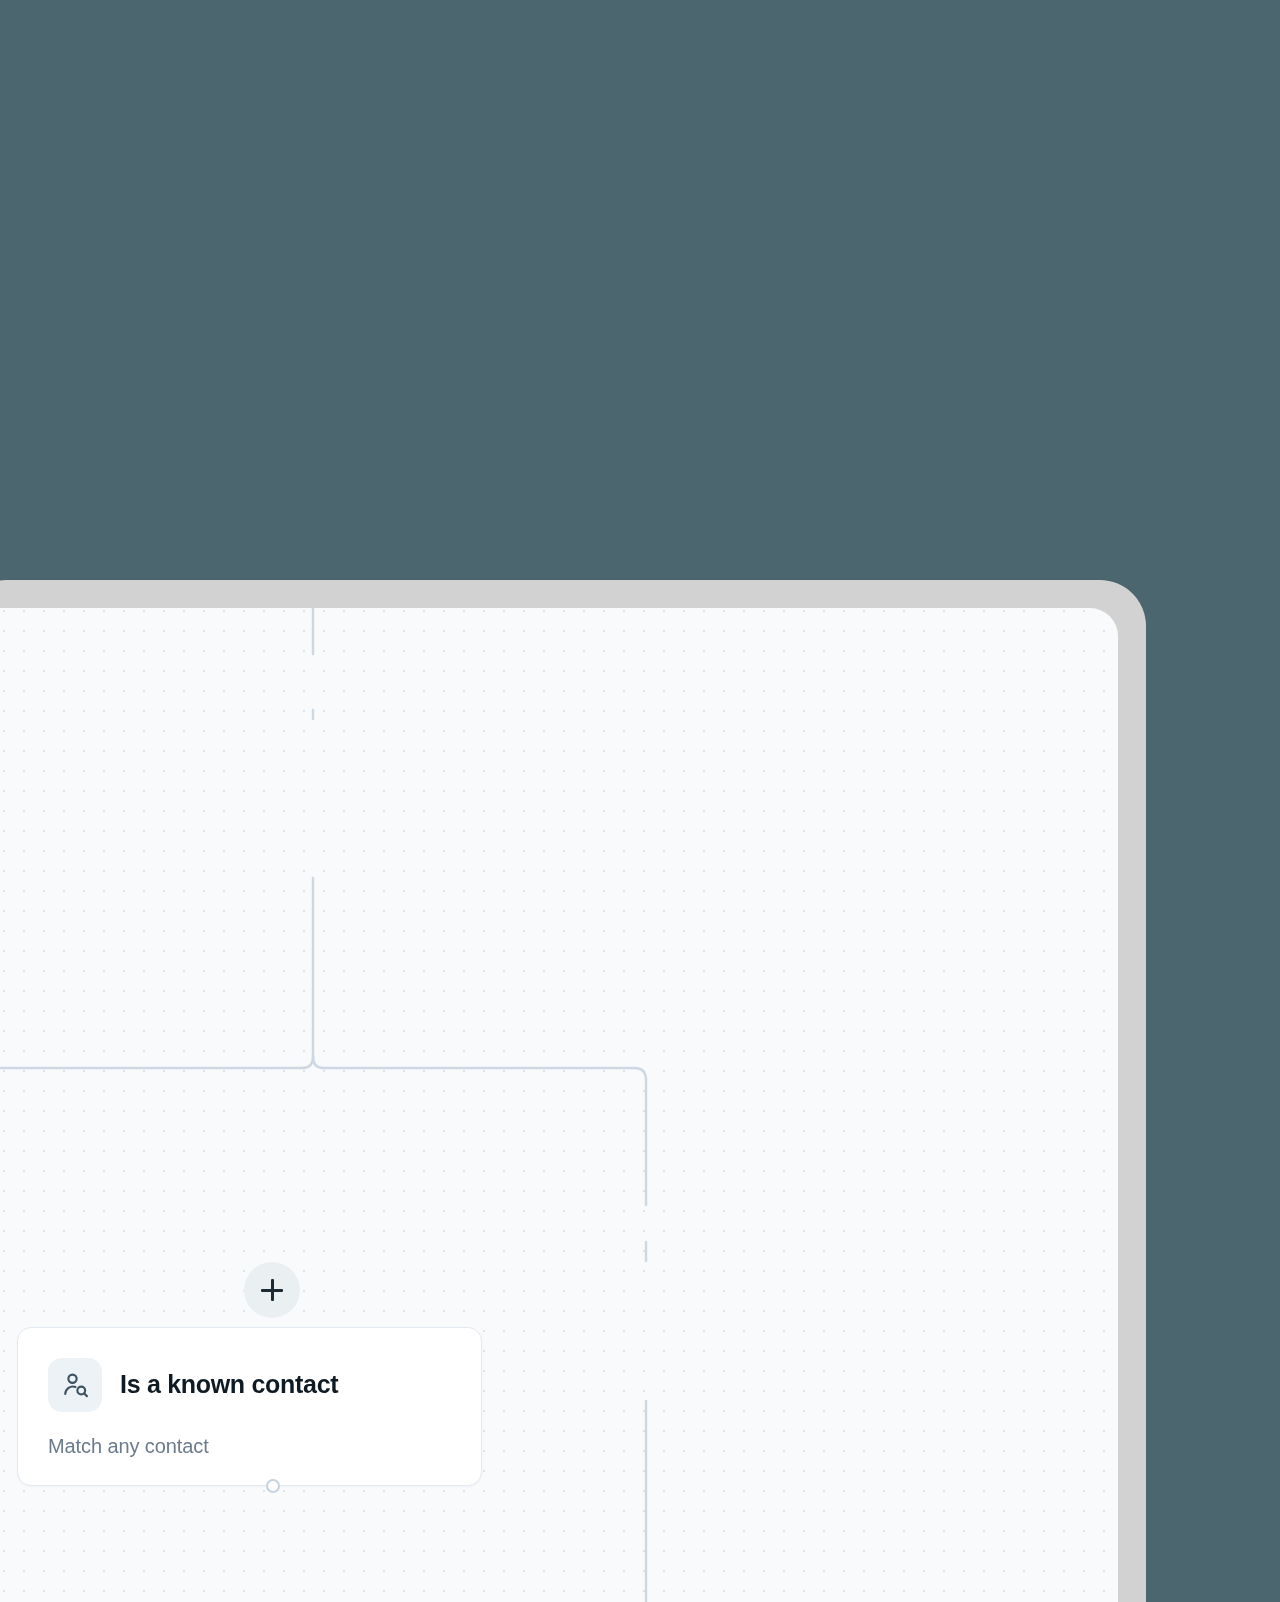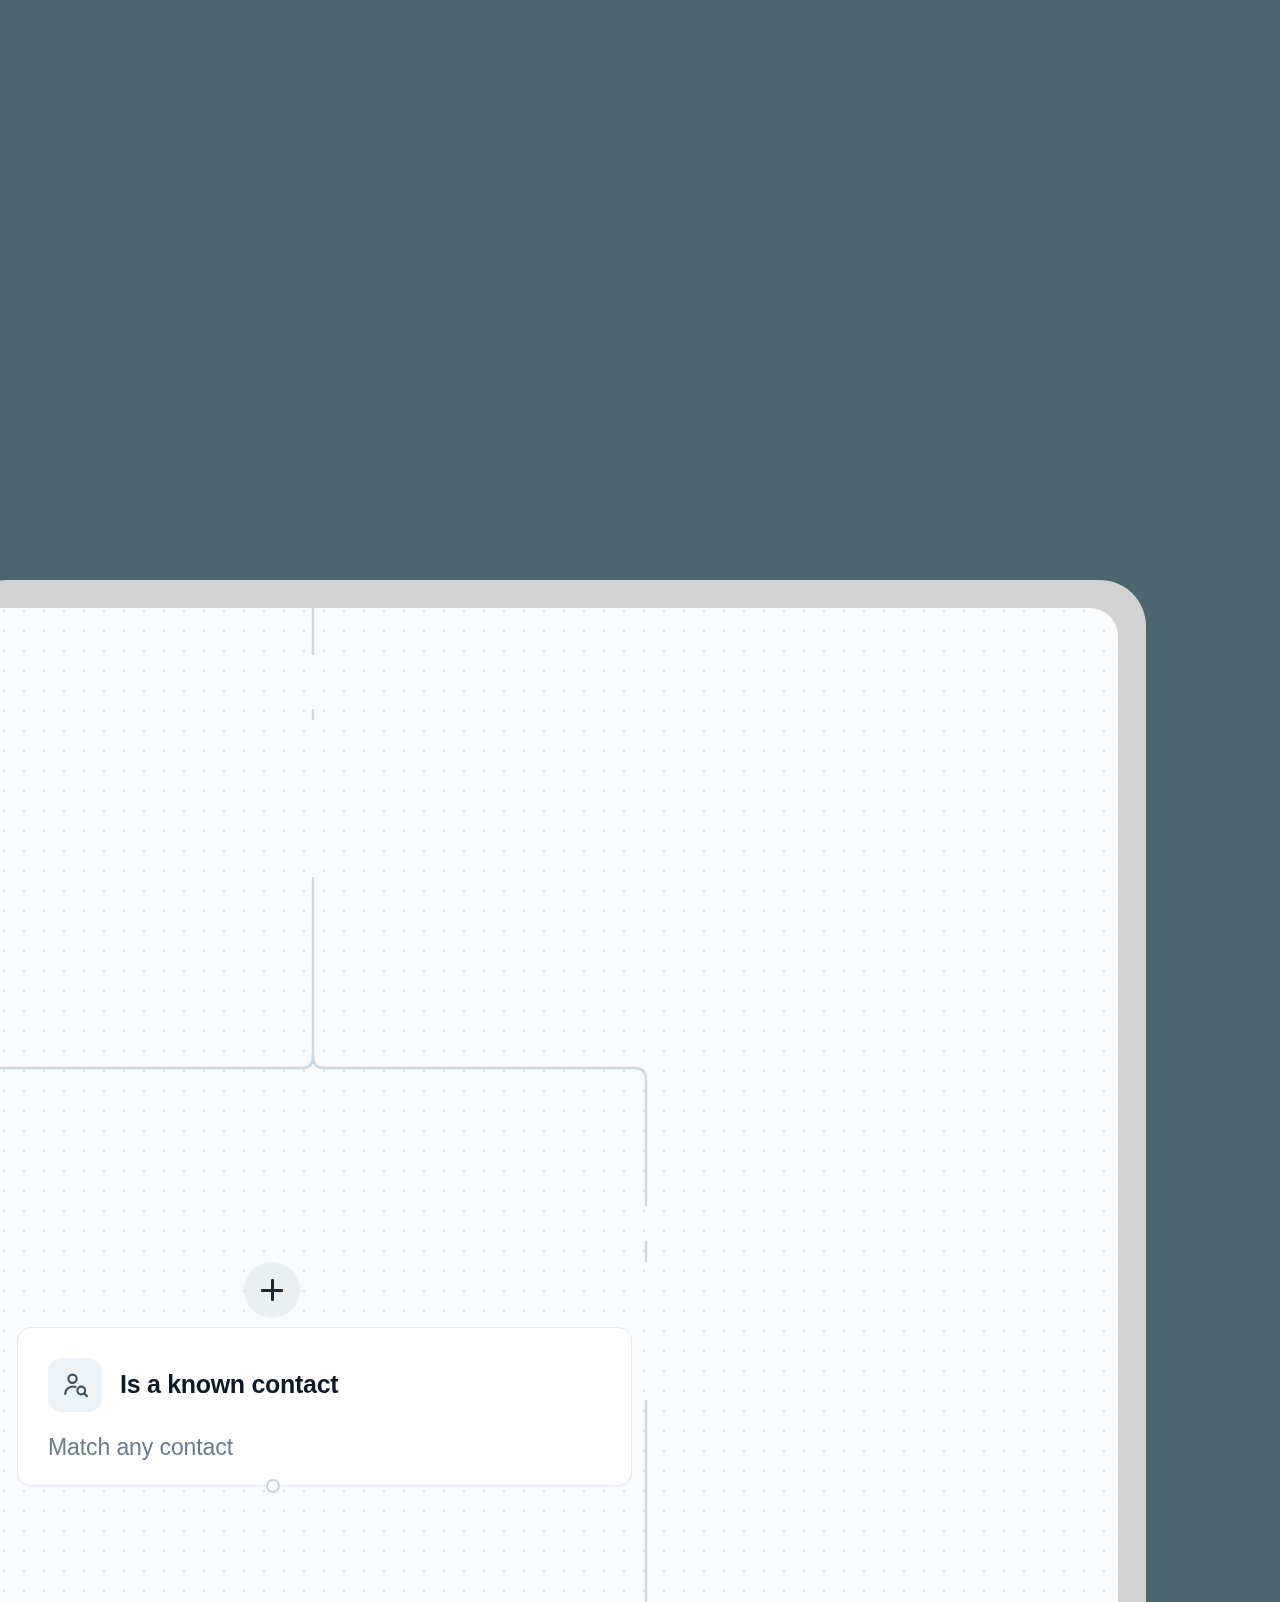--- a/index.html
+++ b/index.html
@@ -123,30 +123,30 @@
   }
   .node-title {
     font-size: 25px;
     font-weight: 700;
     color: #0f1b24;
     letter-spacing: -0.3px;
     line-height: 1.1;
   }
   .node-subtitle {
     padding: 22px 30px 0 30px;
-    font-size: 23px;
+    font-size: 20px;
     color: #6b7b8c;
     line-height: 1.2;
     letter-spacing: -0.1px;
   }
 
   #card-known-contact {
     left: 57px;
     top: 719px;
-    width: 615px;
+    width: 465px;
     height: 159px;
   }
 
   
   .node-port {
     position: absolute;
     width: 14px;
     height: 14px;
     border-radius: 50%;
     background: #ffffff;

